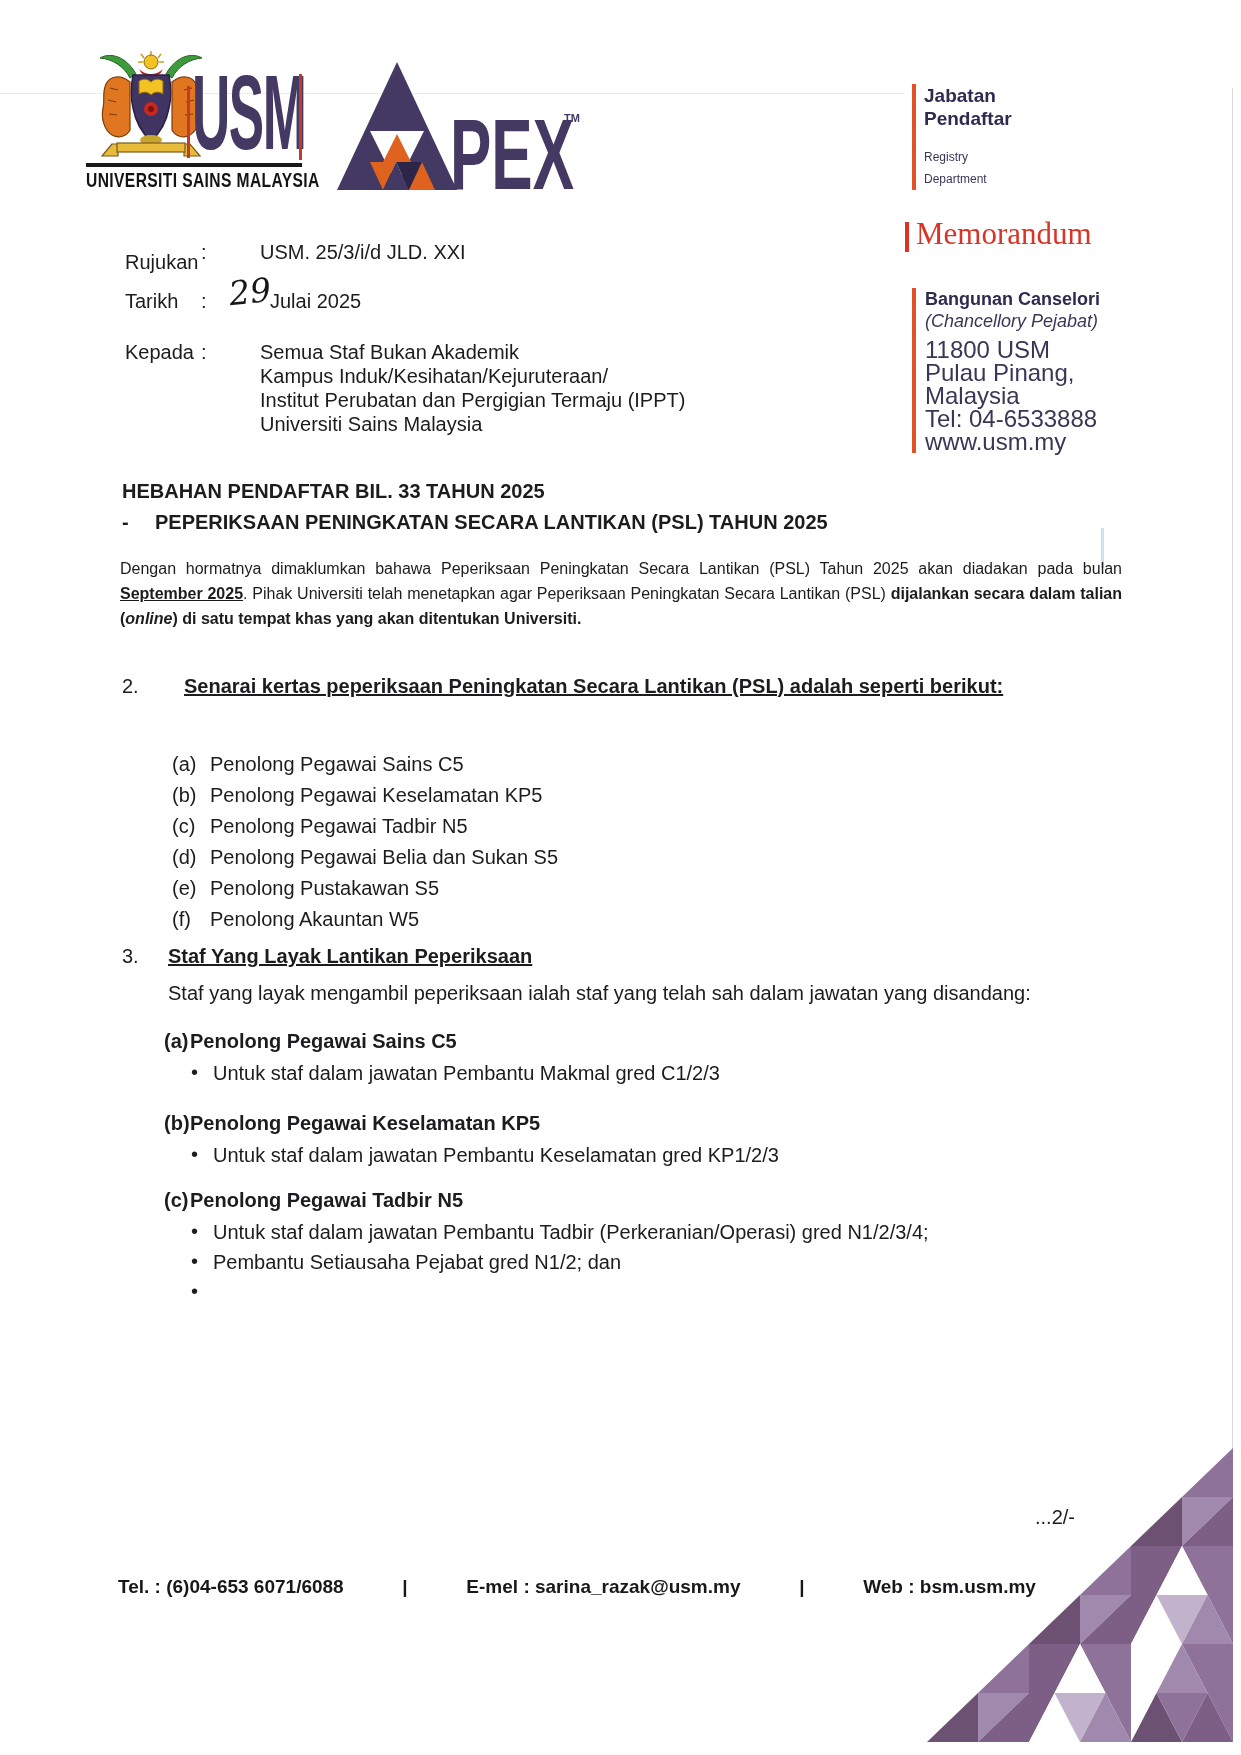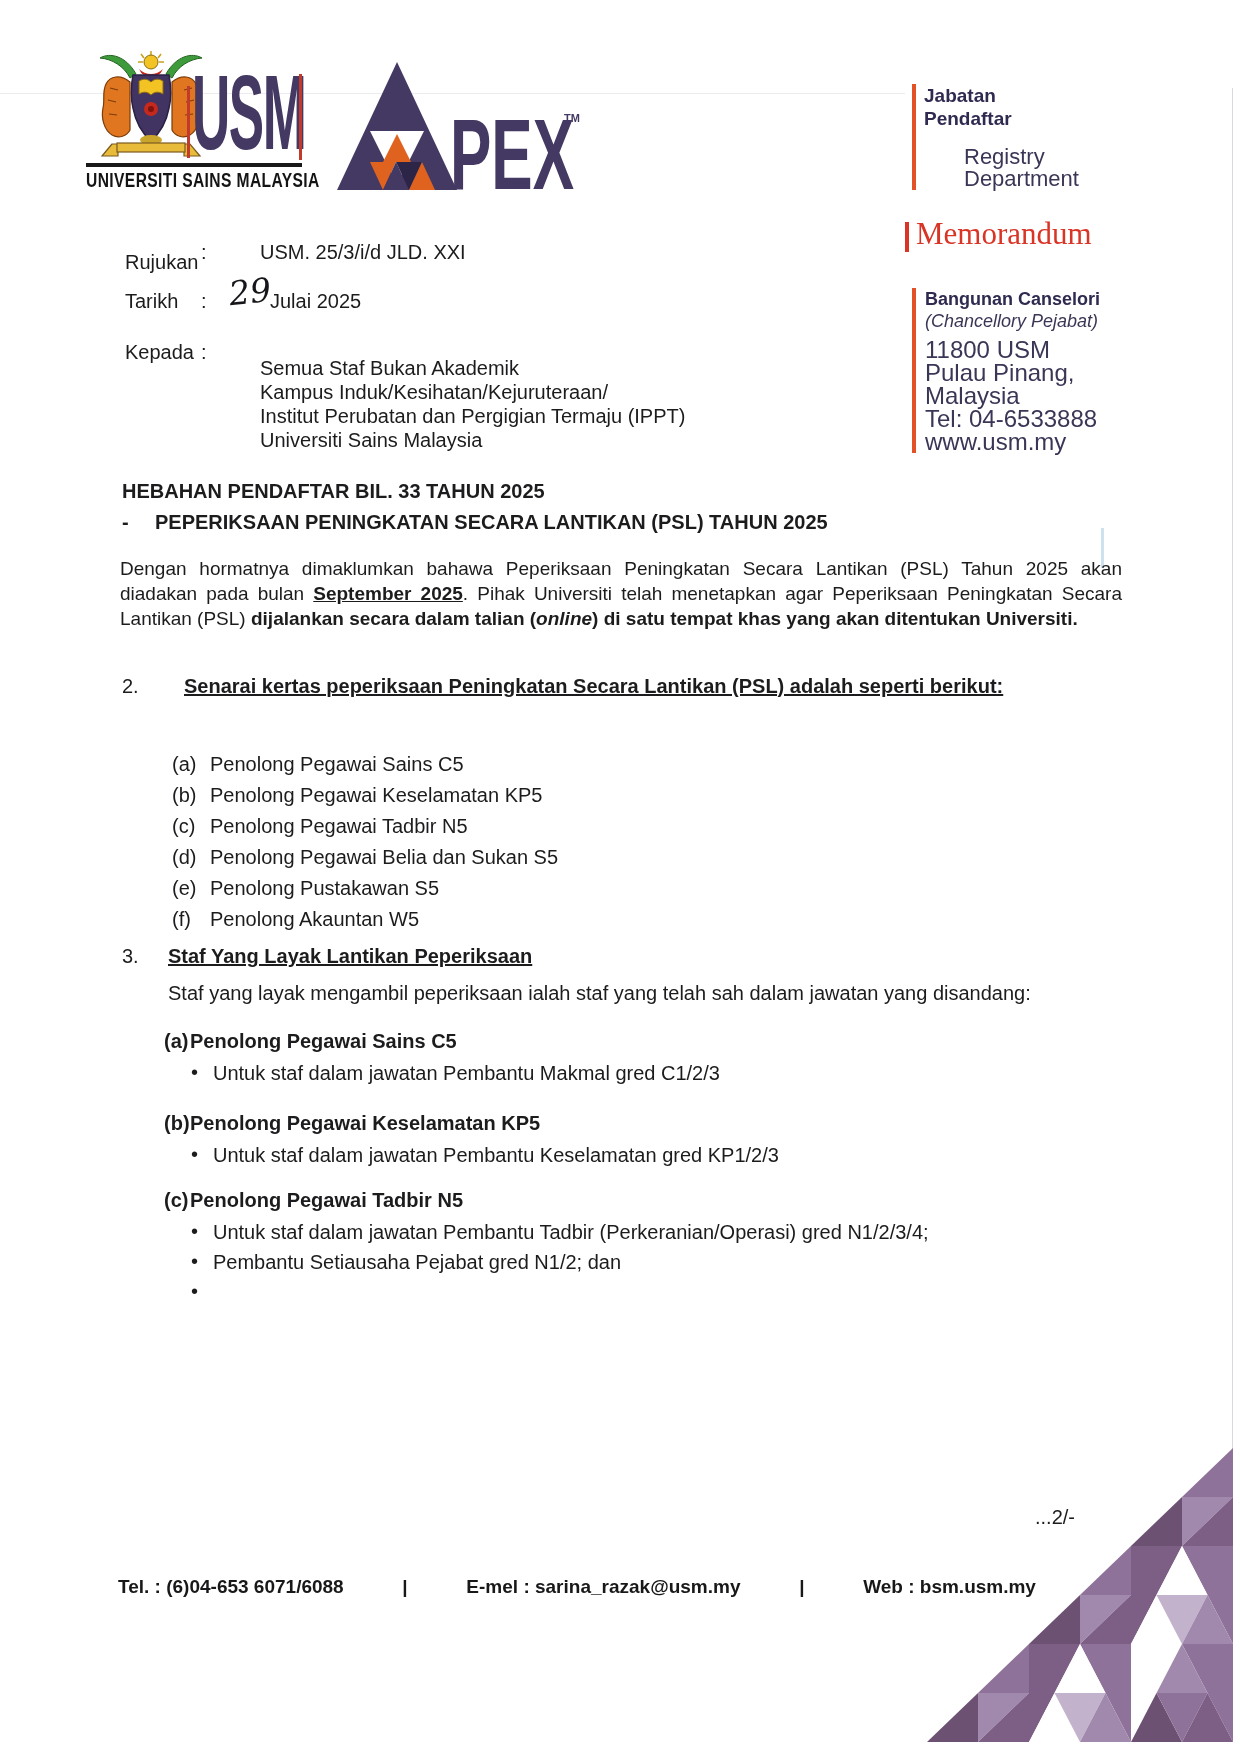--- a/index.html
+++ b/index.html
@@ -25,39 +25,39 @@
   }
   .usm-wordmark{
     left:192px;top:64px;font-size:106px;font-weight:bold;color:#443963;
     transform:scaleX(.5);transform-origin:left top;letter-spacing:-3px;
     line-height:96px;white-space:nowrap;
   }
   .usm-bar-left{left:187px;top:86px;width:3px;height:72px;background:#c23a2c;}
   .usm-bar-right{left:299px;top:74px;width:3px;height:86px;background:#c23a2c;}
   .dept-block{left:912px;top:84px;width:220px;border-left:4px solid #e35127;padding-left:8px;}
   .dept-my{font-size:19px;line-height:23px;font-weight:bold;color:#2e2a50;}
-  .dept-en{font-size:22px;line-height:22px;color:#3a3656;margin-top:16px;margin-left:40px;}
+  .dept-en{font-size:12px;line-height:22px;color:#3a3656;margin-top:16px;}
   .memo-row{left:905px;top:216px;display:flex;align-items:flex-start;}
   .memo-bar{width:4px;height:30px;background:#d93425;margin-top:6px;}
   .memo-text{font-family:"Liberation Serif", serif;font-size:31px;color:#d93425;margin-left:7px;line-height:36px;}
   .addr-block{left:912px;top:288px;width:230px;border-left:4px solid #e35127;padding-left:9px;}
   .addr-name{font-size:18px;font-weight:bold;color:#2e2a50;line-height:22px;}
   .addr-sub{font-size:18px;font-style:italic;color:#3a3656;line-height:22px;}
   .addr-line{font-size:24px;color:#3a3656;line-height:23px;}
   .addr-gap{height:6px;}
   
   .meta-label{left:125px;}
   .meta-colon{left:201px;}
   .meta-val{left:212px;margin-left:48px;}
   .handwritten{
     left:229px;top:272px;font-family:"DejaVu Serif", serif;font-style:italic;
     font-size:33px;transform:rotate(-6deg);color:#15151a;
   }
   
-  .para{left:120px;top:556px;width:1002px;text-align:justify;font-size:19px;line-height:25px;}
+  .para{left:120px;top:556px;width:1002px;text-align:justify;font-size:16px;line-height:25px;}
   .sec-num{left:122px;}
   .sec-head{left:168px;}
   .list-label{left:172px;}
   .list-text{left:210px;}
   .grp-label{left:164px;}
   .grp-title{left:190px;}
   .bullet-dot{left:191px;font-size:20px;}
   .bullet-text{left:213px;}
   
   .page-marker{left:955px;top:1506px;width:120px;text-align:right;font-size:20px;}
@@ -159,21 +159,21 @@
   <div class="abs t20 meta-colon" style="top:240px;">:</div>
   <div class="abs t20 meta-val" style="top:240px;">USM. 25/3/i/d JLD. XXI</div>
 
   <div class="abs t20 meta-label" style="top:289px;">Tarikh</div>
   <div class="abs t20 meta-colon" style="top:289px;">:</div>
   <div class="abs handwritten">29</div>
   <div class="abs t20" style="left:270px;top:289px;">Julai 2025</div>
 
   <div class="abs t20 meta-label" style="top:340px;">Kepada</div>
   <div class="abs t20 meta-colon" style="top:340px;">:</div>
-  <div class="abs t20 meta-val" style="top:356px;">
+  <div class="abs t20 meta-val" style="top:340px;">
     <div>Semua Staf Bukan Akademik</div>
     <div>Kampus Induk/Kesihatan/Kejuruteraan/</div>
     <div>Institut Perubatan dan Pergigian Termaju (IPPT)</div>
     <div>Universiti Sains Malaysia</div>
   </div>
 
   <div class="abs t20 bold" style="left:122px;top:479px;">HEBAHAN PENDAFTAR BIL. 33 TAHUN 2025</div>
   <div class="abs t20 bold" style="left:122px;top:510px;">-</div>
   <div class="abs t20 bold" style="left:155px;top:510px;">PEPERIKSAAN PENINGKATAN SECARA LANTIKAN (PSL) TAHUN 2025</div>
 

